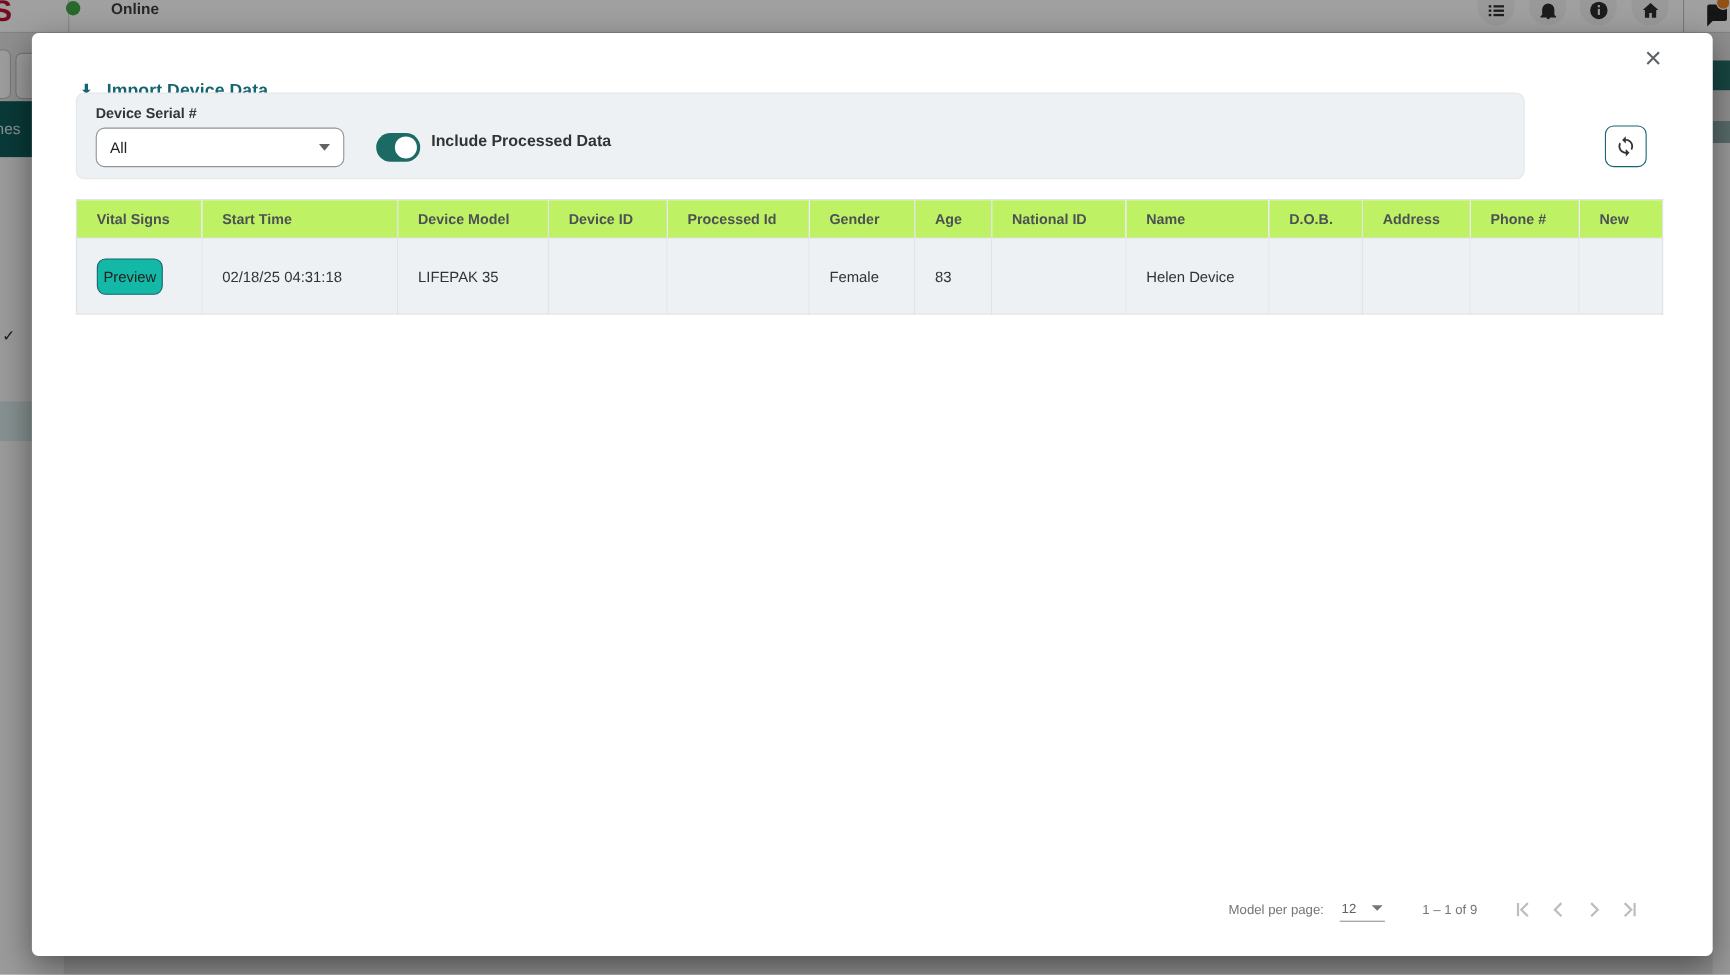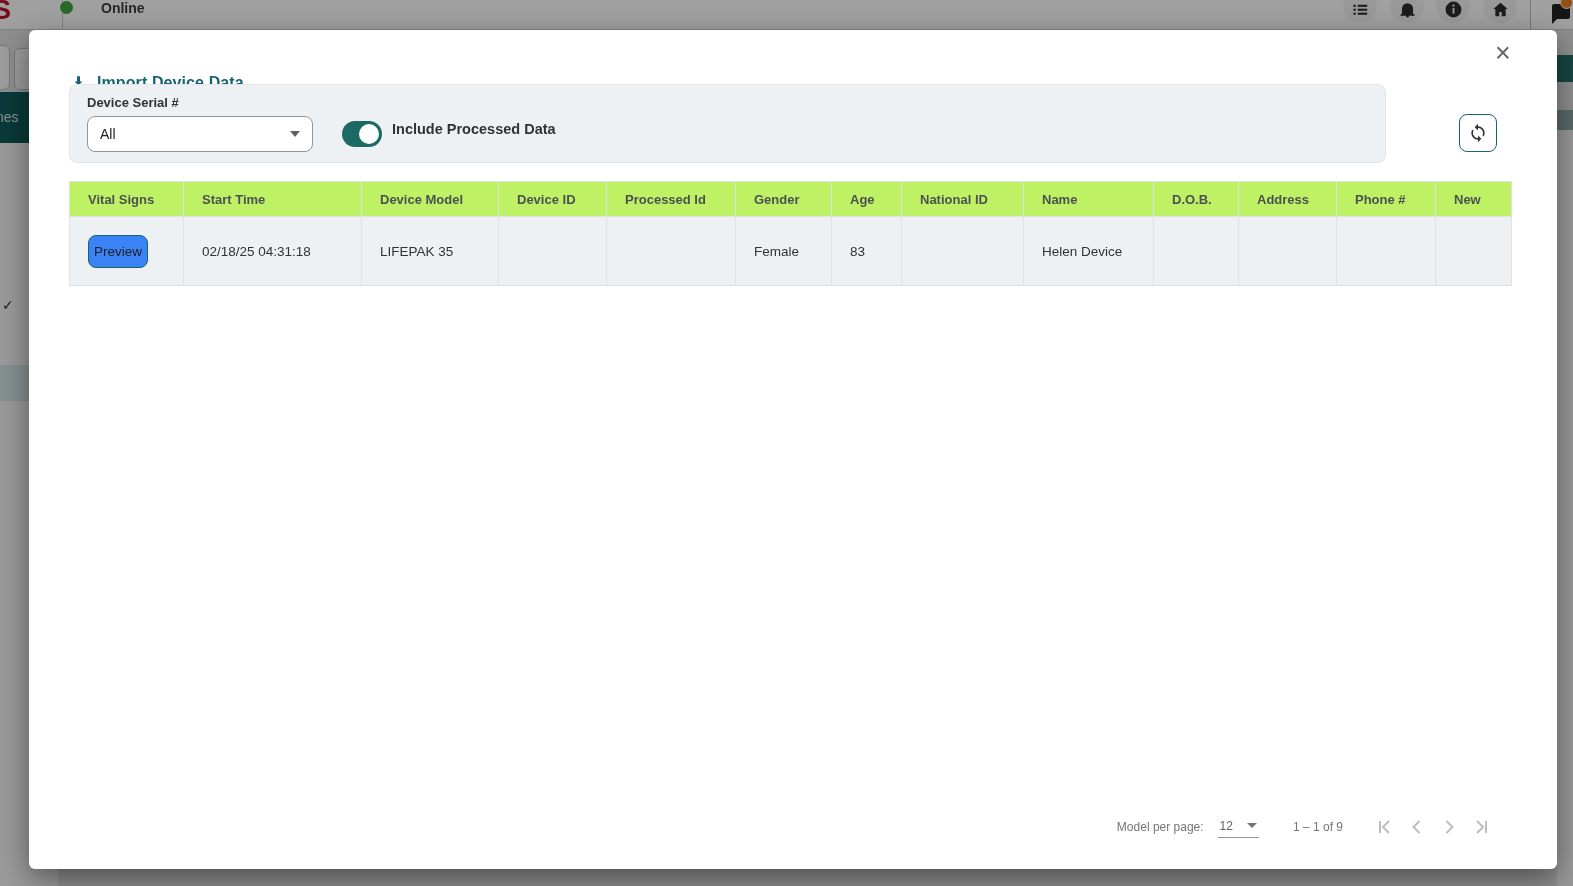--- a/index.html
+++ b/index.html
@@ -70,21 +70,21 @@
   .refresh-btn svg { width:20px; height:20px; }
 
   
   .data-table { position:absolute; left:40px; top:151px; width:1442px;
     border-collapse:collapse; table-layout:fixed; }
   .data-table th { height:35px; background:#bef264; font-size:13px; font-weight:700; color:#4d5154;
     text-align:left; padding:0 0 0 18px; border:1px solid #dee2e5; white-space:nowrap;
     overflow:hidden; }
   .data-table td { height:69px; background:#edf1f4; font-size:13.5px; color:#2f3437;
     text-align:left; padding:0 0 0 18px; border:1px solid #dee2e5; white-space:nowrap; overflow:hidden; }
-  .preview-btn { background:#3b82f6; border:1.5px solid #156570; border-radius:8px;
+  .preview-btn { background:#14b8a6; border:1.5px solid #156570; border-radius:8px;
     font-size:13.5px; color:#222222; padding:8px 5px; cursor:pointer;
     font-family:"Liberation Sans", sans-serif; }
 
   
   .paginator { position:absolute; right:60px; bottom:26px; display:flex; align-items:center;
     color:#757575; font-size:12px; }
   .ipp-label { margin-right:14px; }
   .ipp-select { display:flex; align-items:center; gap:14px; border-bottom:1px solid #949494;
     padding:2px 2px 4px 2px; cursor:pointer; }
   .ipp-value { font-size:12px; color:#616161; }

